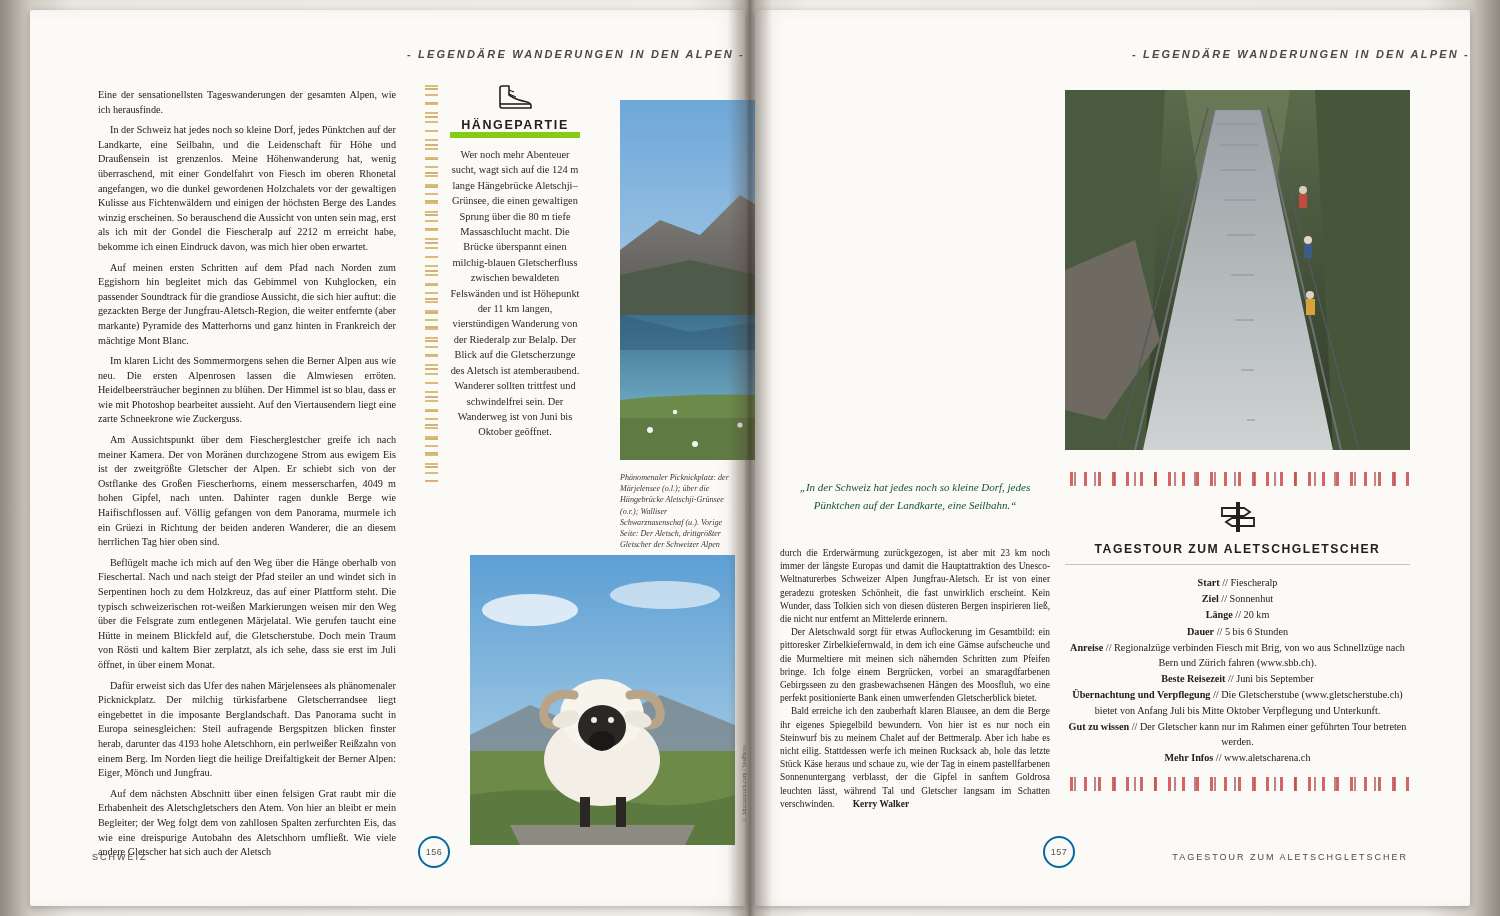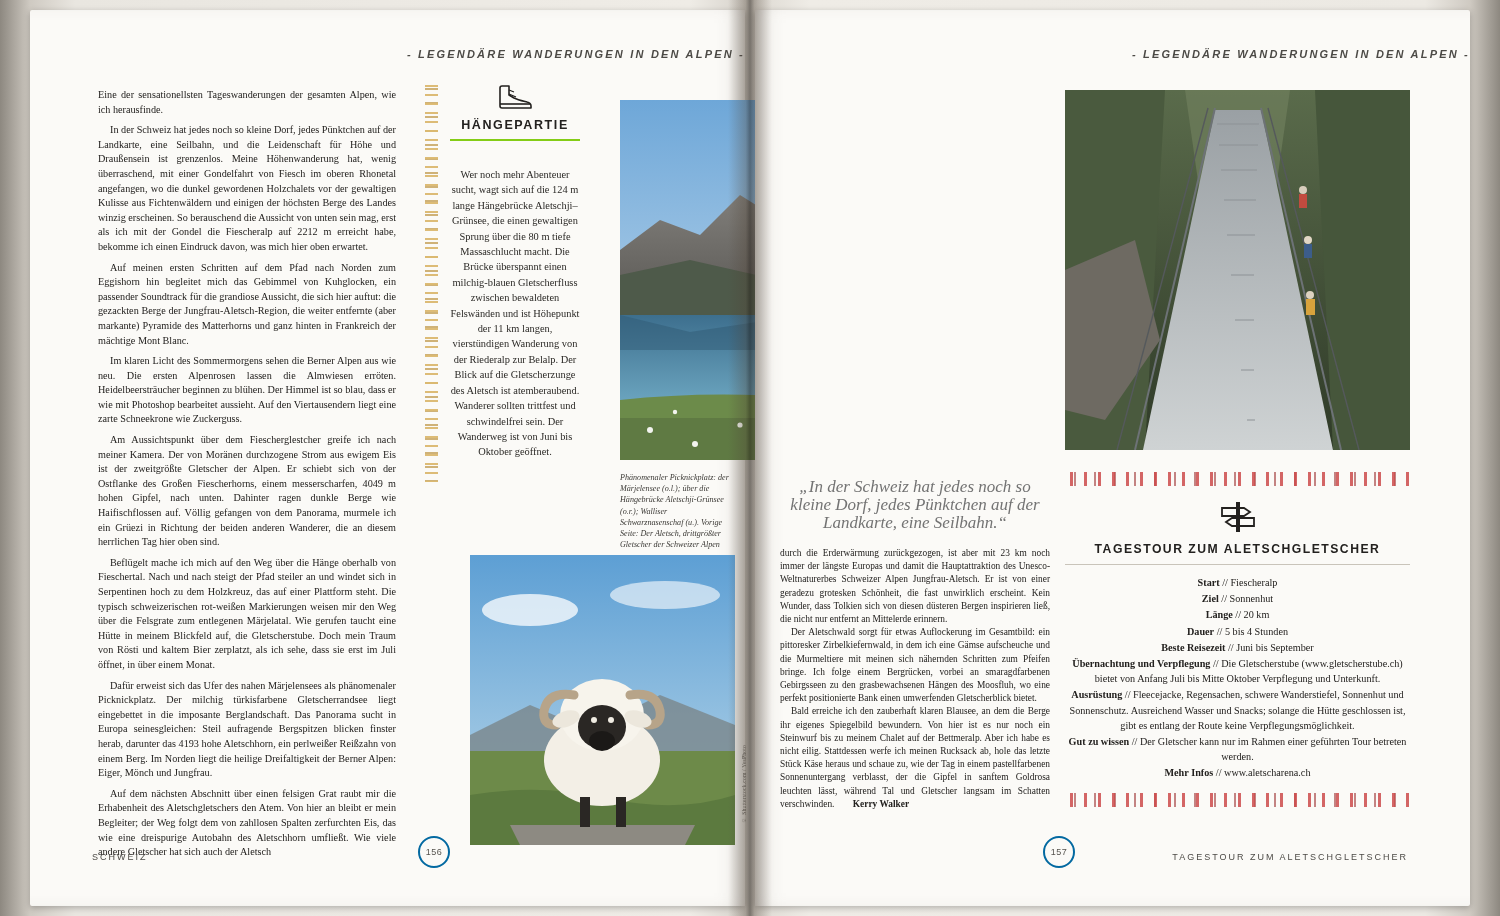--- a/index.html
+++ b/index.html
@@ -52,21 +52,21 @@
         rgba(190,150,70,0) 8px, rgba(190,150,70,0) 14px);
     opacity:.9;
   }
   .sidebar{
     position:absolute;left:420px;top:72px;width:130px;text-align:center;
   }
   .boot-icon{display:block;margin:0 auto 6px;}
   .sidebar-title{
     font-family:"Liberation Sans", sans-serif;
     font-size:12.5px;letter-spacing:1.6px;font-weight:700;color:#23211f;
-    padding-bottom:7px;border-bottom:2px solid #84cc16;margin-bottom:26px;
+    border-bottom:6px solid #84cc16;margin-bottom:9px;
   }
   .sidebar-text{
     font-size:10.4px;line-height:15.4px;color:#2b2926;
   }
   .caption{
     position:absolute;left:590px;top:462px;width:112px;
     font-size:8.1px;line-height:11.2px;color:#3a3834;font-style:italic;
   }
   .credit{
     position:absolute;font-size:5.6px;color:#5d5a55;
@@ -77,21 +77,21 @@
   
   .photo-lake{left:590px;top:90px;width:450px;height:360px;}
   
   .photo-sheep{left:440px;top:545px;width:265px;height:290px;}
   
   .photo-bridge{left:1065px;top:90px;width:345px;height:360px;}
 
   
   .pullquote{
     position:absolute;left:780px;top:468px;width:270px;
-    text-align:center;font-style:italic;font-size:17px;line-height:18px;color:#737373;
+    text-align:center;font-style:italic;font-size:11px;line-height:18px;color:#14532d;
   }
   .right-col{
     position:absolute;left:780px;top:537px;width:270px;
     font-size:9.4px;line-height:13.2px;text-align:justify;color:#23211f;
   }
   .right-col p{margin:0;}
   .right-col p+p{text-indent:11px;}
   .byline{font-weight:700;font-style:normal;padding-left:16px;}
 
   .infobox{
@@ -324,24 +324,24 @@
       <svg class="sign-icon" width="40" height="34" viewBox="0 0 40 34">
         <rect x="18" y="2" width="4" height="30" fill="#23211f"></rect>
         <path d="M4 8 h22 l6 4 -6 4 H4z" fill="none" stroke="#23211f" stroke-width="1.8"></path>
         <path d="M36 18 H14 l-6 4 6 4 h22z" fill="none" stroke="#23211f" stroke-width="1.8"></path>
       </svg>
       <div class="info-title">TAGESTOUR ZUM ALETSCHGLETSCHER</div>
       <div class="info-list">
         <div><b>Start</b> // <span>Fiescheralp</span></div>
         <div><b>Ziel</b> // <span>Sonnenhut</span></div>
         <div><b>Länge</b> // <span>20 km</span></div>
-        <div><b>Dauer</b> // <span>5 bis 4 Stunden</span></div>
+        <div><b>Dauer</b> // <span>5 bis 6 Stunden</span></div>
+        <div><b>Anreise</b> // <span>Regionalzüge verbinden Fiesch mit Brig, von wo aus Schnellzüge nach Bern und Zürich fahren (www.sbb.ch).</span></div>
         <div><b>Beste Reisezeit</b> // <span>Juni bis September</span></div>
         <div><b>Übernachtung und Verpflegung</b> // <span>Die Gletscherstube (www.gletscherstube.ch) bietet von Anfang Juli bis Mitte Oktober Verpflegung und Unterkunft.</span></div>
-        <div><b>Ausrüstung</b> // <span>Fleecejacke, Regensachen, schwere Wanderstiefel, Sonnenhut und Sonnenschutz. Ausreichend Wasser und Snacks; solange die Hütte geschlossen ist, gibt es entlang der Route keine Verpflegungsmöglichkeit.</span></div>
         <div><b>Gut zu wissen</b> // <span>Der Gletscher kann nur im Rahmen einer geführten Tour betreten werden.</span></div>
         <div><b>Mehr Infos</b> // <span>www.aletscharena.ch</span></div>
       </div>
       <div class="flourish" style="margin-top:12px;"></div>
     </div>
 
     <div class="folio r" style="left:288px;">157</div>
     <div class="foot-right">TAGESTOUR ZUM ALETSCHGLETSCHER</div>
   </div>
 

